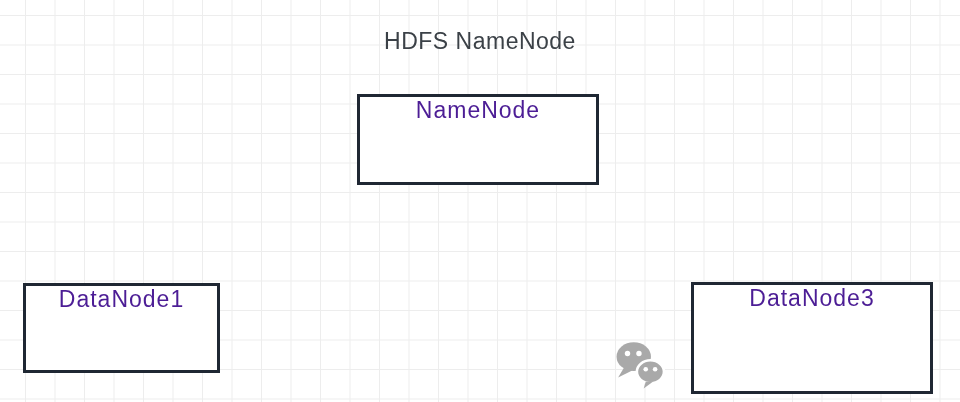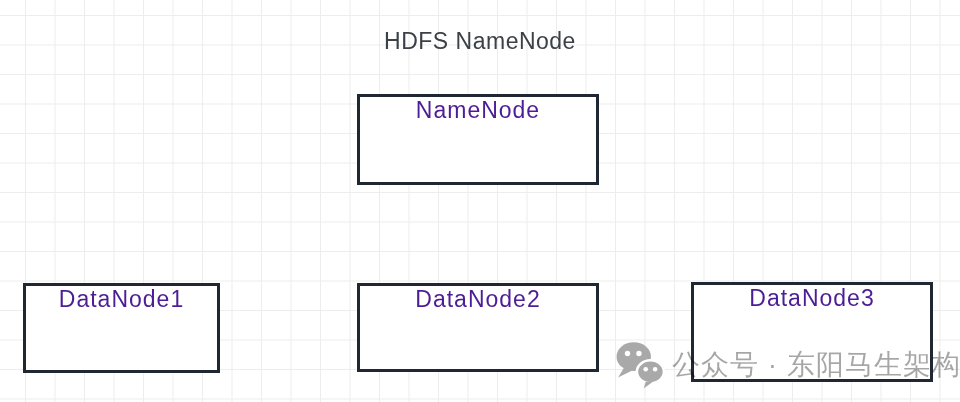--- a/index.html
+++ b/index.html
@@ -43,21 +43,21 @@
     background: #ffffff;
     border: 3px solid #1f2733;
     font-size: 23px;
     letter-spacing: 1px;
     color: #4c1d95;
     z-index: 1;
   }
   #node-namenode  { left: 357px; top:  94px; width: 242px; height: 91px; }
   #node-datanode1 { left:  23px; top: 283px; width: 197px; height: 90px; }
   #node-datanode2 { left: 357px; top: 283px; width: 242px; height: 89px; }
-  #node-datanode3 { left: 691px; top: 282px; width: 242px; height: 100px; }
+  #node-datanode3 { left: 691px; top: 282px; width: 242px; height: 112px; }
 
   .watermark {
     position: absolute;
     left: 615px;
     top: 341px;
     display: flex;
     align-items: center;
     gap: 7px;
     z-index: 5;
     white-space: nowrap;
@@ -83,37 +83,33 @@
   <div class="diagram-title">HDFS NameNode</div>
 
   <div class="node" id="node-namenode">
     <span>NameNode</span>
   </div>
 
   <div class="node" id="node-datanode1">
     <span>DataNode1</span>
   </div>
 
-  <div class="node" id="node-datanode2">
-    <span>DataNode2</span>
-  </div>
 
   <div class="node" id="node-datanode3">
     <span>DataNode3</span>
   </div>
 
   <div class="watermark">
     <svg class="wm-icon" viewBox="0 0 48 46" xmlns="http://www.w3.org/2000/svg" aria-hidden="true">
 
       <ellipse cx="18" cy="15" rx="16.5" ry="13.8" fill="#a9a9a9"></ellipse>
       <path d="M9,25 L3,35 L17,28 Z" fill="#a9a9a9"></path>
       <circle cx="12" cy="12" r="2.6" fill="#ffffff"></circle>
       <circle cx="23" cy="12" r="2.6" fill="#ffffff"></circle>
 
       <ellipse cx="34" cy="29.5" rx="13" ry="11" fill="#a9a9a9" stroke="#ffffff" stroke-width="2.5"></ellipse>
       <path d="M29.5,39 L27.5,45.5 L37,38.5 Z" fill="#a9a9a9"></path>
       <circle cx="29.5" cy="27" r="2.2" fill="#ffffff"></circle>
       <circle cx="38.5" cy="27" r="2.2" fill="#ffffff"></circle>
     </svg>
-    <span class="wm-text">公众号 · 东阳马生架构</span>
   </div>
 
 </div>
 
 </body></html>

